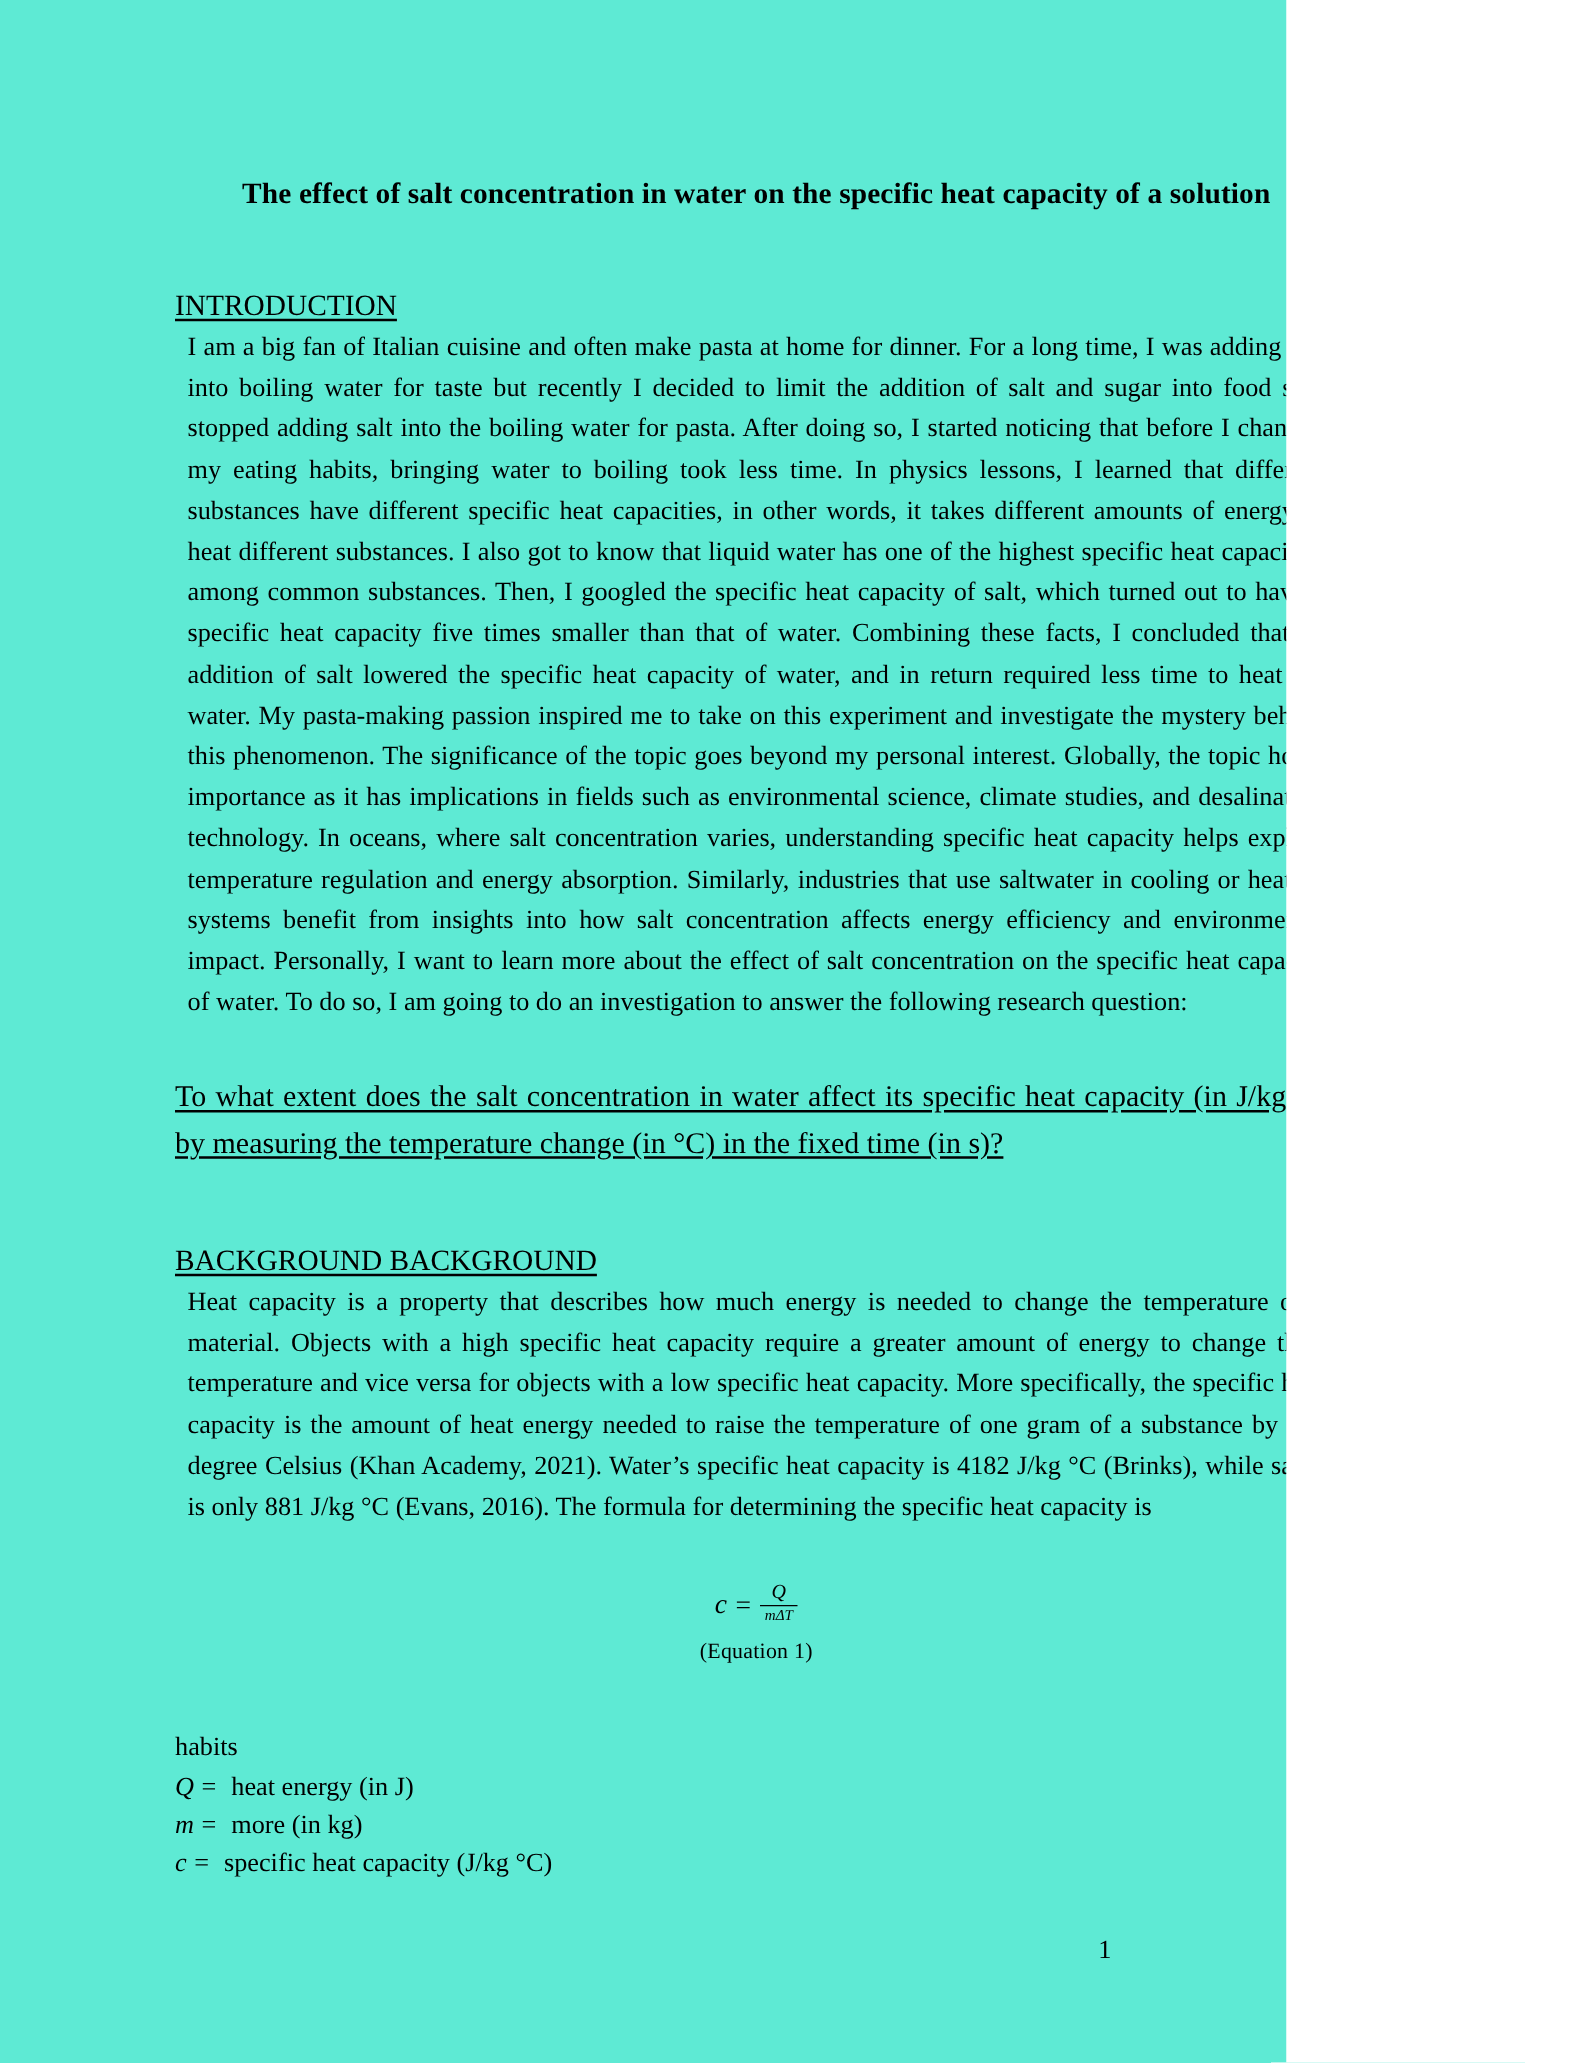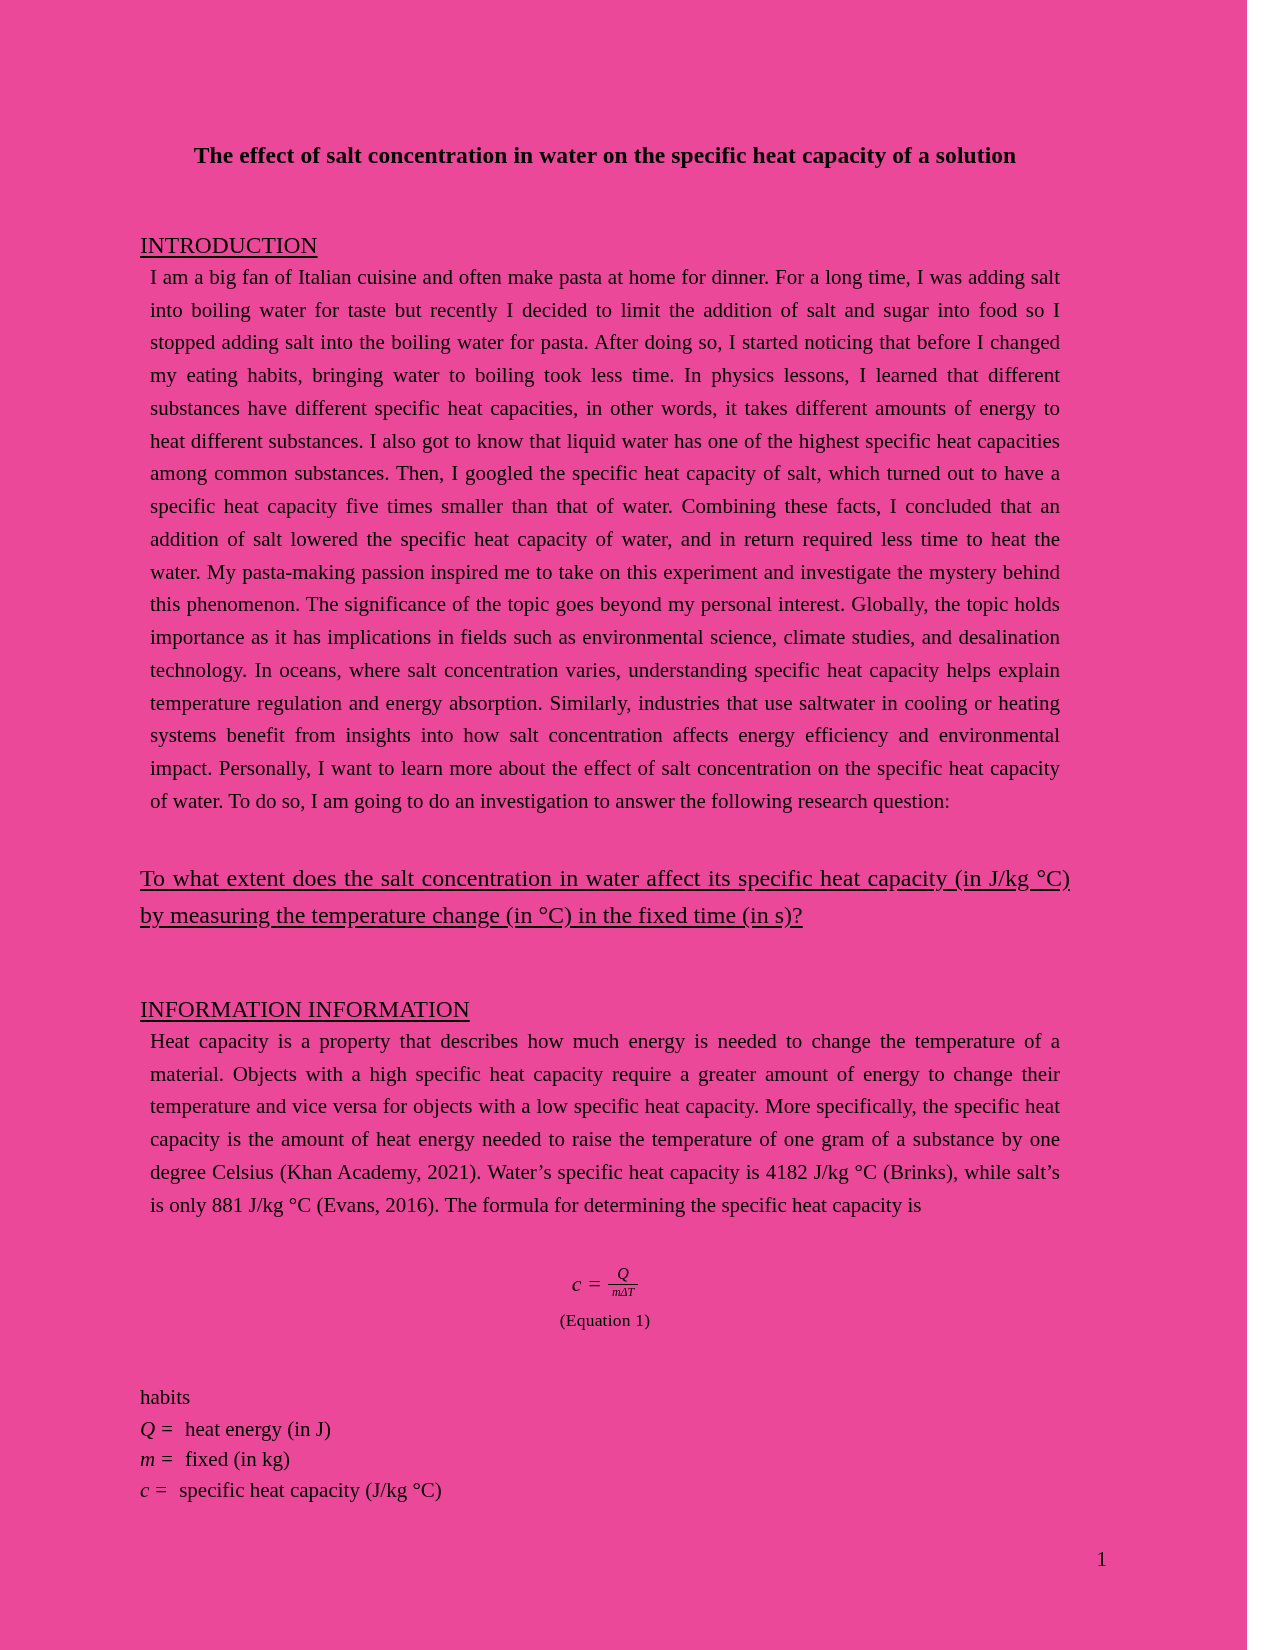--- a/index.html
+++ b/index.html
@@ -6,23 +6,23 @@
     margin: 0;
     padding: 0;
     background: #ffffff;
   }
   body {
     font-family: "Liberation Serif", "DejaVu Serif", serif;
     color: #000000;
   }
   .page {
     position: relative;
-    width: 1247px;
+    width: 1029px;
     height: 1650px;
-    background: #ec4899;
+    background: #5eead4;
     box-sizing: border-box;
     padding: 16px;
     overflow: hidden;
   }
   .content {
     position: absolute;
     left: 140px;
     top: 0;
     width: 930px;
   }
@@ -174,36 +174,36 @@
       <span class="section-heading">INTRODUCTION</span>
     </div>
 
     <p class="body tight">I am a big fan of Italian cuisine and often make pasta at home for dinner. For a long time, I was adding salt into boiling water for taste but recently I decided to limit the addition of salt and sugar into food so I stopped adding salt into the boiling water for pasta. After doing so, I started noticing that before I changed my eating habits, bringing water to boiling took less time. In physics lessons, I learned that different substances have different specific heat capacities, in other words, it takes different amounts of energy to heat different substances. I also got to know that liquid water has one of the highest specific heat capacities among common substances. Then, I googled the specific heat capacity of salt, which turned out to have a specific heat capacity five times smaller than that of water. Combining these facts, I concluded that an addition of salt lowered the specific heat capacity of water, and in return required less time to heat the water. My pasta-making passion inspired me to take on this experiment and investigate the mystery behind this phenomenon. The significance of the topic goes beyond my personal interest. Globally, the topic holds importance as it has implications in fields such as environmental science, climate studies, and desalination technology. In oceans, where salt concentration varies, understanding specific heat capacity helps explain temperature regulation and energy absorption. Similarly, industries that use saltwater in cooling or heating systems benefit from insights into how salt concentration affects energy efficiency and environmental impact. Personally, I want to learn more about the effect of salt concentration on the specific heat capacity of water. To do so, I am going to do an investigation to answer the following research question:</p>
 
     <div class="rq-block">
       <p class="rq">To what extent does the salt concentration in water affect its specific heat capacity (in J/kg °C) by measuring the temperature change (in °C) in the fixed time (in s)?</p>
     </div>
 
     <div class="heading-row bg">
-      <span class="section-heading">INFORMATION INFORMATION</span>
+      <span class="section-heading">BACKGROUND BACKGROUND</span>
     </div>
 
     <p class="body tight">Heat capacity is a property that describes how much energy is needed to change the temperature of a material. Objects with a high specific heat capacity require a greater amount of energy to change their temperature and vice versa for objects with a low specific heat capacity. More specifically, the specific heat capacity is the amount of heat energy needed to raise the temperature of one gram of a substance by one degree Celsius (Khan Academy, 2021). Water’s specific heat capacity is 4182 J/kg °C (Brinks), while salt’s is only 881 J/kg °C (Evans, 2016). The formula for determining the specific heat capacity is</p>
 
     <div class="equation-wrap">
       <span class="equation">
         <span class="lhs">c</span><span class="eq-sign">=</span><span class="frac"><span class="num">Q</span><span class="den">mΔT</span></span>
       </span>
       <div class="equation-caption">(Equation 1)</div>
     </div>
 
     <div class="where-label">habits</div>
 
     <ul class="var-list">
       <li><span class="var-sym">Q</span><span class="var-eq">=</span><span class="var-def">heat energy (in J)</span></li>
-      <li><span class="var-sym">m</span><span class="var-eq">=</span><span class="var-def">fixed (in kg)</span></li>
+      <li><span class="var-sym">m</span><span class="var-eq">=</span><span class="var-def">more (in kg)</span></li>
       <li><span class="var-sym">c</span><span class="var-eq">=</span><span class="var-def">specific heat capacity (J/kg °C)</span></li>
     </ul>
 
   </div>
 
   <div class="page-number">1</div>
 </div>
 
 </body></html>

